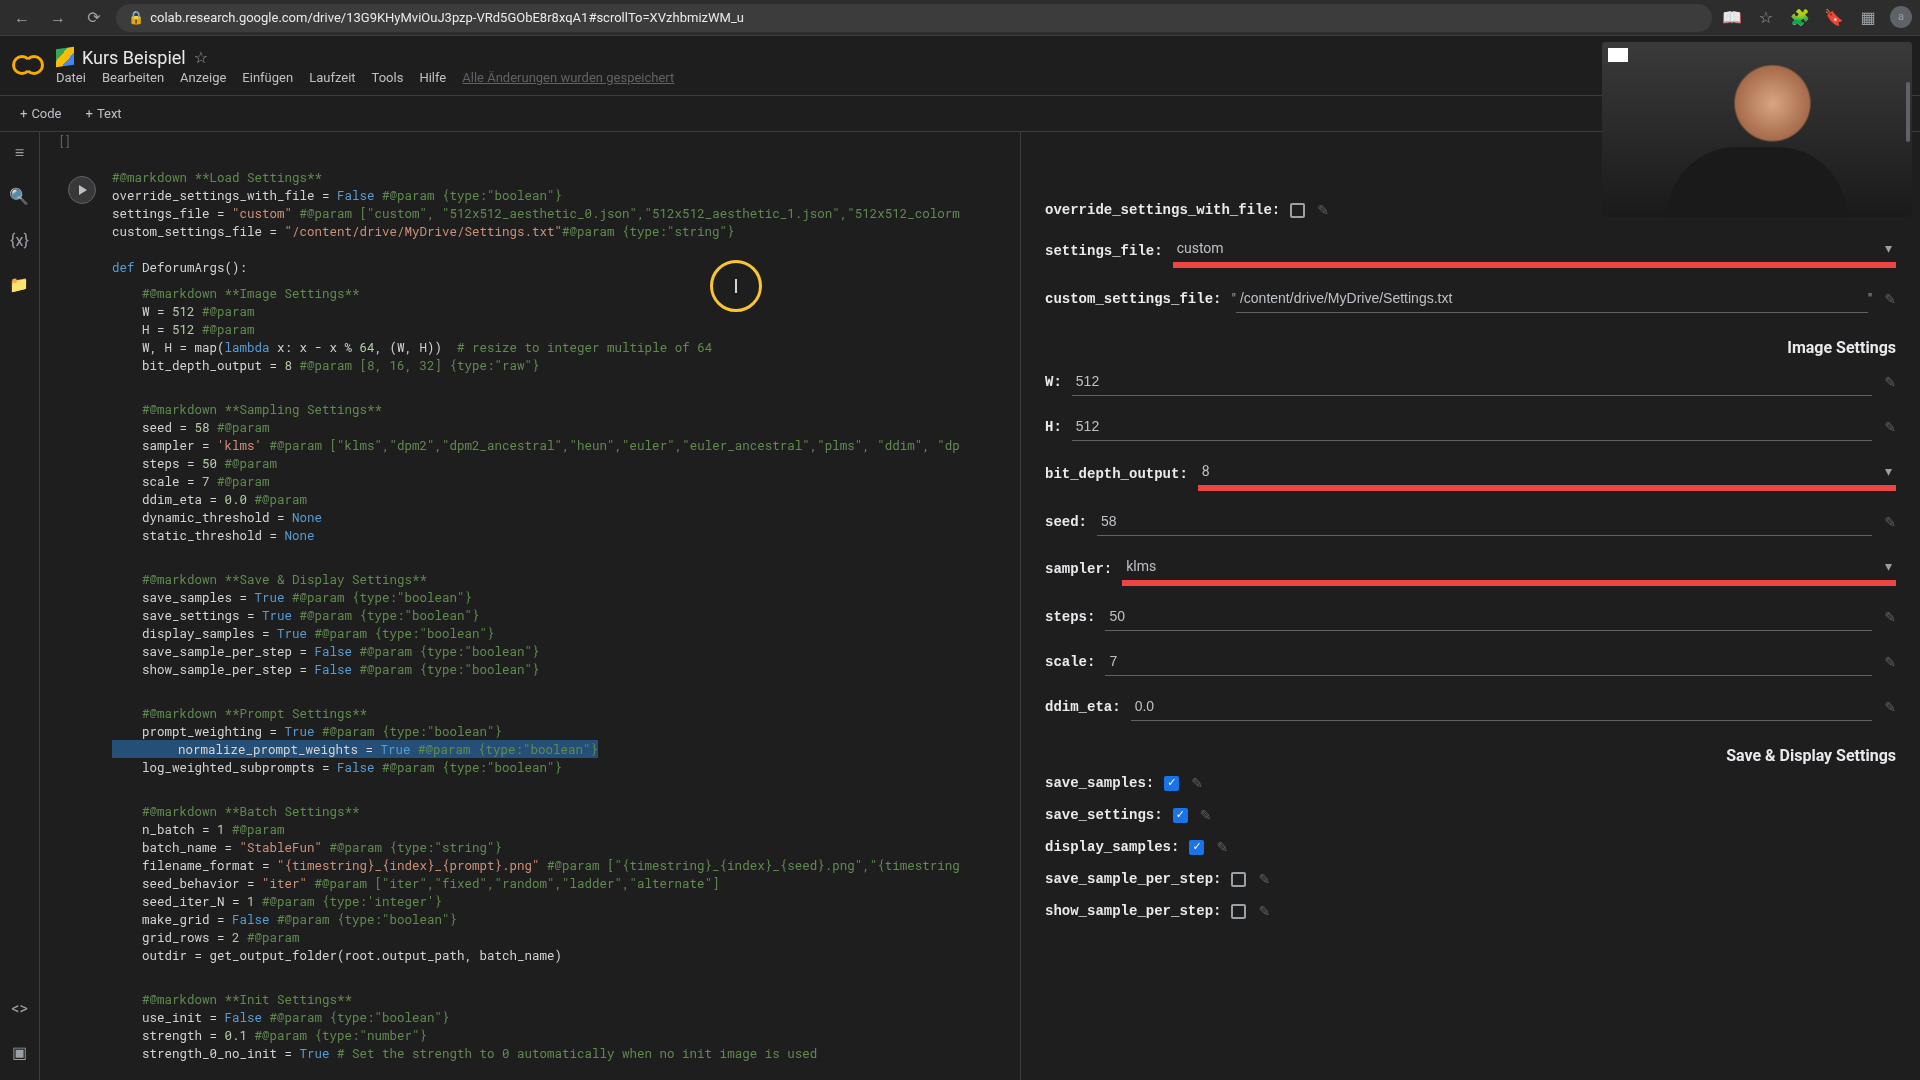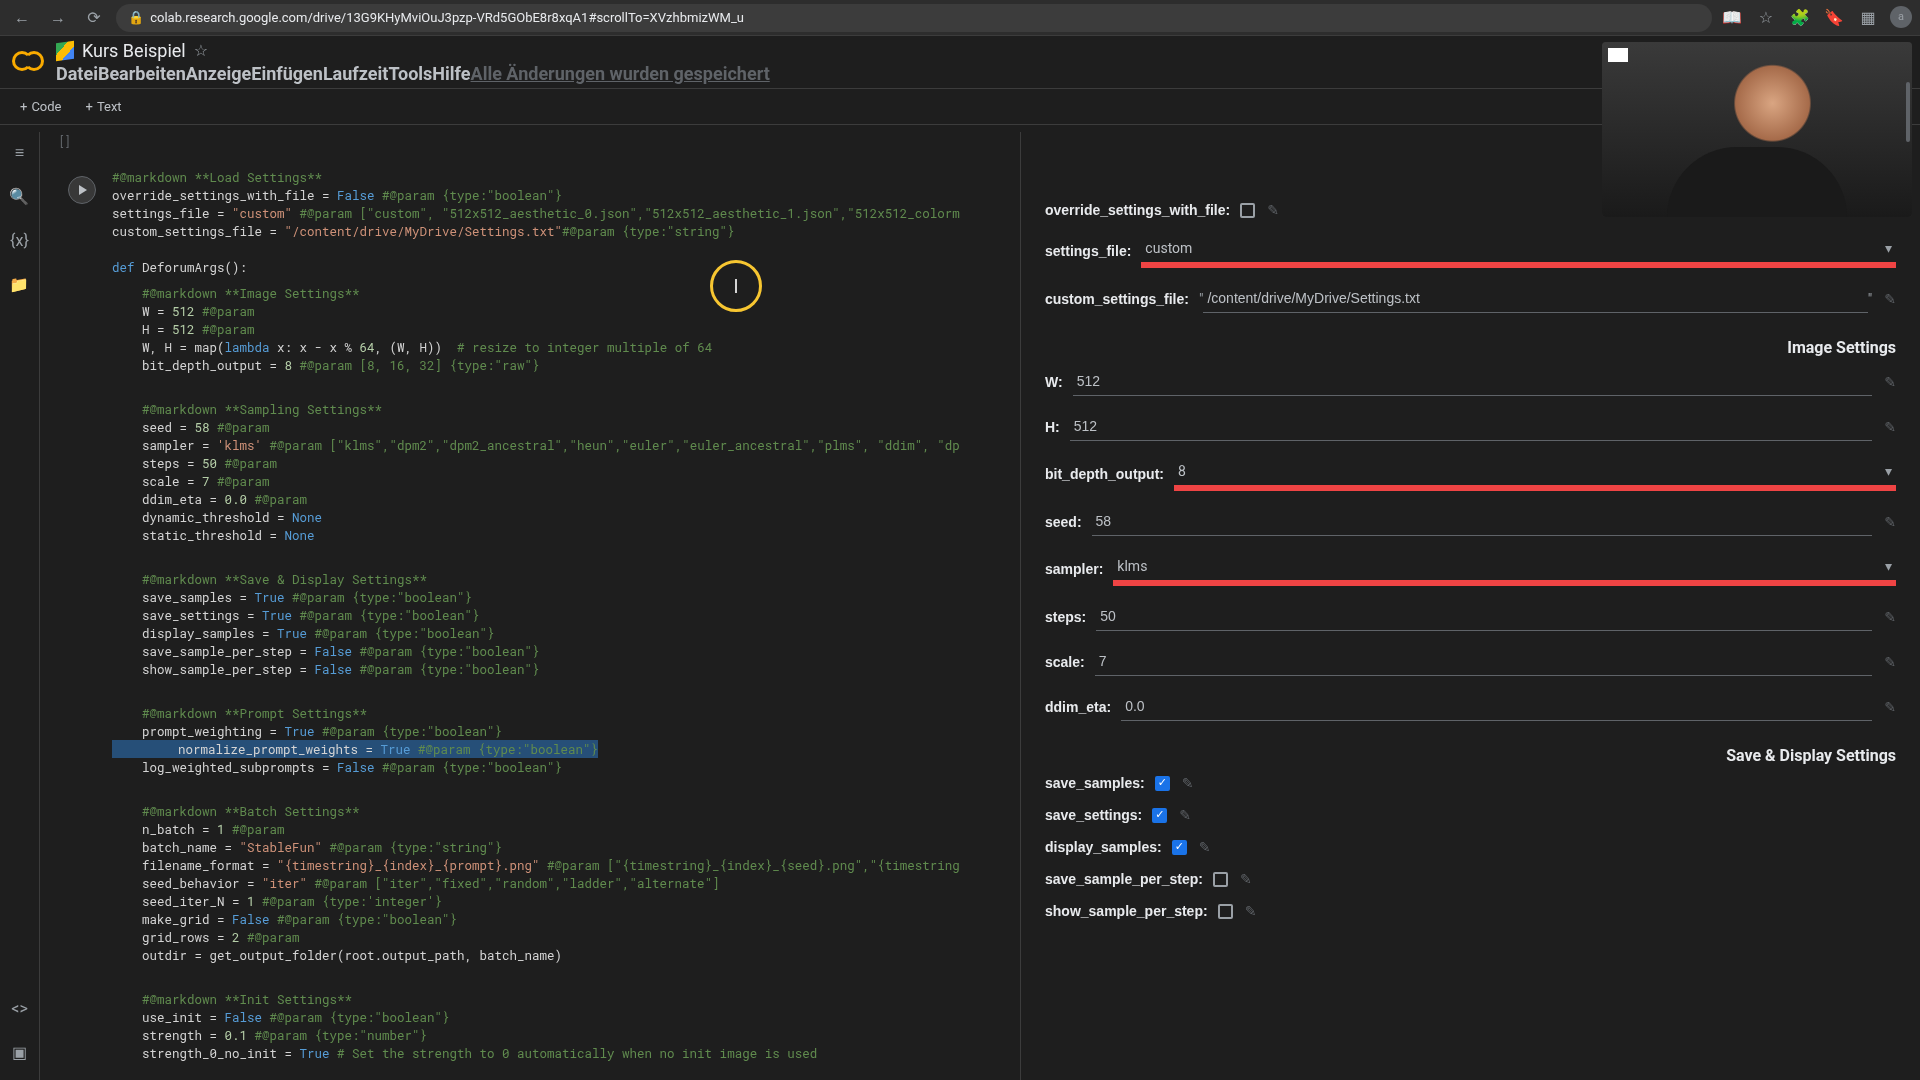--- a/index.html
+++ b/index.html
@@ -7,30 +7,30 @@
 
 
 .browser-bar { height: 36px; background: #2d2d2d; display: flex; align-items: center; padding: 0 8px; gap: 8px; border-bottom: 1px solid #3c3c3c; }
 .nav-btn { width: 28px; height: 28px; display: flex; align-items: center; justify-content: center; color: #9aa0a6; cursor: pointer; border-radius: 4px; }
 .url-bar { flex: 1; background: #3c3c3c; height: 28px; border-radius: 14px; display: flex; align-items: center; padding: 0 12px; color: #e8eaed; font-size: 13px; gap: 6px; }
 .lock-icon { color: #9aa0a6; }
 .browser-icons { display: flex; gap: 10px; }
 .br-icon { width: 24px; height: 24px; display: flex; align-items: center; justify-content: center; color: #9aa0a6; cursor: pointer; }
 
 
-.colab-header { height: 53px; display: flex; align-items: center; padding: 0 12px; gap: 12px; border-bottom: 1px solid #3c3c3c; }
+.colab-header { height: 60px; display: flex; align-items: center; padding: 0 12px; gap: 12px; border-bottom: 1px solid #3c3c3c; }
 .colab-logo { width: 32px; height: 32px; position: relative; }
 .colab-logo::before { content: ''; position: absolute; width: 14px; height: 14px; border: 3px solid #f9ab00; border-radius: 50%; left: 0; top: 5px; border-right-color: transparent; }
 .colab-logo::after { content: ''; position: absolute; width: 14px; height: 14px; border: 3px solid #f9ab00; border-radius: 50%; right: 0; top: 5px; border-left-color: transparent; }
 .doc-title-row { display: flex; flex-direction: column; gap: 2px; }
 .title-line { display: flex; align-items: center; gap: 8px; }
 .drive-badge { width: 18px; height: 18px; background: linear-gradient(135deg, #34a853 33%, #fbbc04 33% 66%, #4285f4 66%); transform: skewY(-8deg); }
 .doc-title { font-size: 18px; color: #e8eaed; }
 .star { color: #9aa0a6; cursor: pointer; }
-.menu-bar { display: flex; font-size: 18px; color: #bdc1c6; font-weight: bold; }
+.menu-bar { display: flex; gap: 16px; font-size: 13px; color: #bdc1c6; }
 .menu-item { cursor: pointer; }
 .save-status { color: #5f6368; text-decoration: underline; }
 
 
 .toolbar { height: 36px; display: flex; align-items: center; padding: 0 12px; gap: 8px; border-bottom: 1px solid #3c3c3c; }
 .tb-btn { display: flex; align-items: center; gap: 4px; padding: 4px 8px; font-size: 13px; color: #bdc1c6; cursor: pointer; border-radius: 4px; }
 .collapse-btn { margin-left: auto; color: #9aa0a6; cursor: pointer; }
 
 
 .left-rail { position: absolute; left: 0; top: 132px; bottom: 0; width: 40px; background: #1e1e1e; border-right: 1px solid #3c3c3c; display: flex; flex-direction: column; align-items: center; padding: 8px 0; gap: 20px; }
@@ -54,21 +54,21 @@
 .s-none { color: #569cd6; }
 
 
 .annotation { position: absolute; width: 52px; height: 52px; border: 3px solid #f7c631; border-radius: 50%; left: 670px; top: 128px; pointer-events: none; display: flex; align-items: center; justify-content: center; }
 .annotation::after { content: ''; width: 2px; height: 14px; background: #d4d4d4; }
 
 
 .form-pane { flex: 1; padding: 16px 24px; overflow-y: auto; border-left: 1px solid #3c3c3c; position: relative; }
 .form-section { font-size: 16px; font-weight: 700; color: #e8eaed; margin: 25px 0 10px; text-align: right; }
 .form-row { display: flex; align-items: center; margin-bottom: 16px; font-size: 14px; }
-.form-label { color: #e8eaed; font-family: Liberation Sans, sans-serif; font-size: 14px; margin-right: 10px; font-weight: 600; }
+.form-label { color: #e8eaed; font-family: Liberation Mono, monospace; font-size: 14px; margin-right: 10px; font-weight: 600; }
 .form-input { flex: 1; background: transparent; border: none; border-bottom: 1px solid #5f6368; color: #bdc1c6; padding: 6px 4px; font-size: 14px; outline: none; }
 .form-select { flex: 1; display: flex; align-items: center; border-bottom: 6px solid #ef4444; padding: 6px 4px; }
 .select-val { flex: 1; color: #bdc1c6; }
 .chev-down { color: #9aa0a6; }
 .checkbox { width: 15px; height: 15px; border: 2px solid #9aa0a6; border-radius: 2px; cursor: pointer; display: inline-block; }
 .checkbox.checked { background: #1a73e8; border-color: #1a73e8; position: relative; }
 .checkbox.checked::after { content: '✓'; color: #fff; font-size: 11px; position: absolute; left: 1px; top: -2px; }
 .edit-icon { margin-left: 12px; color: #5f6368; cursor: pointer; font-size: 14px; }
 .quote { color: #9aa0a6; }
 

